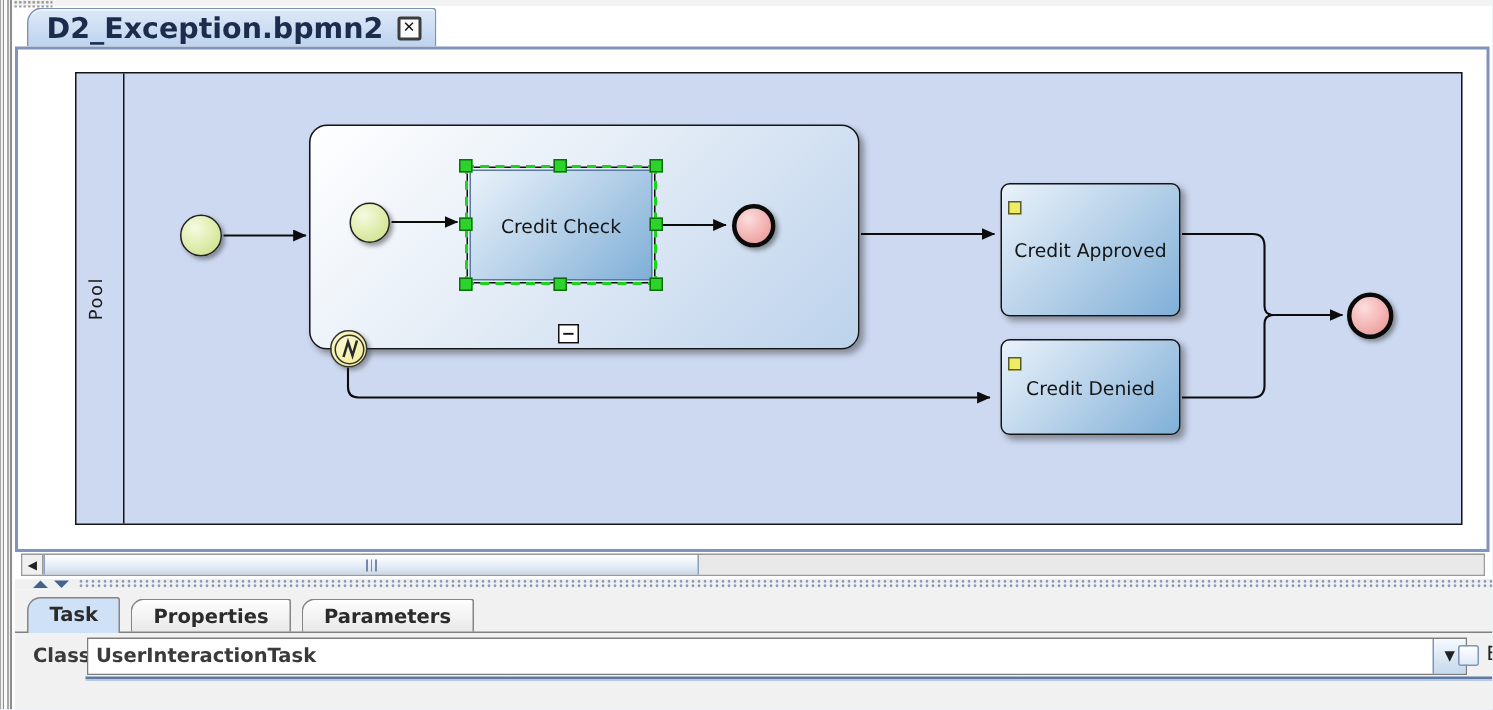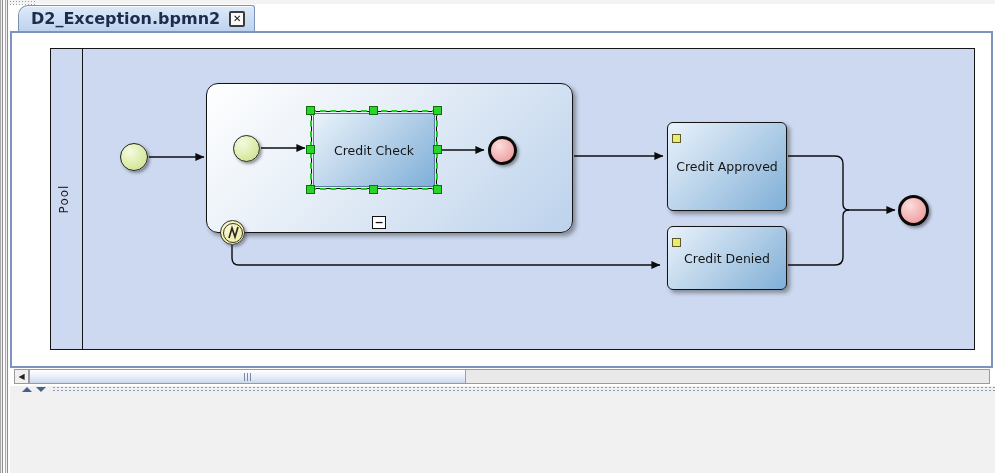--- a/index.html
+++ b/index.html
@@ -21,21 +21,21 @@
     background-image:radial-gradient(circle,#9a9a9a 0.8px,transparent 1px);
     background-size:3px 3px;
   }
   .doc-tab {
     position:absolute; left:18px; top:5px; height:26px; padding:0 9px 0 12px;
     display:flex; align-items:center; gap:9px;
     background:linear-gradient(#dde9f8,#bed3ef);
     border:1px solid #7a92b8; border-bottom:none; border-radius:10px 3px 0 0;
     box-shadow:inset 0 1px 0 rgba(255,255,255,.8);
   }
-  .doc-tab-title { font-size:16px; font-weight:bold; color:#1d2c4c; white-space:nowrap; }
+  .doc-tab-title { font-size:19px; font-weight:bold; color:#1d2c4c; white-space:nowrap; }
   .tab-close {
     width:16px; height:16px; border:2px solid #3c3c3c; border-radius:2px;
     background:#fafafa; display:flex; align-items:center; justify-content:center;
     font-size:10px; font-weight:bold; color:#111; line-height:1; cursor:default;
   }
   .editor-panel {
     position:absolute; left:10px; top:31px; width:983px; height:337px;
     border:2px solid #7e94bd; background:#ffffff;
   }
   
@@ -291,15 +291,39 @@
     <div class="scroll-track"></div>
   </div>
 
   <div class="splitter">
     <span class="tri-up"></span>
     <span class="tri-down"></span>
     <span class="splitter-dots"></span>
   </div>
 
   <div class="bottom-area">
+    <div class="prop-tabs">
+      <div class="prop-tab active">
+        <span>Task</span>
+      </div>
+      <div class="prop-tab">
+        <span>Properties</span>
+      </div>
+      <div class="prop-tab">
+        <span>Parameters</span>
+      </div>
+    </div>
+    <div class="prop-content">
+      <span class="class-label">Class</span>
+      <div class="class-combo">
+        <input class="class-input" type="text" value="UserInteractionTask" style="">
+        <div class="combo-btn">
+          <span>▼</span>
+        </div>
+      </div>
+      <span class="exception-checkbox"></span>
+      <span class="exception-label">Ex</span>
+      <div class="row-bottom-line"></div>
+
+    </div>
   </div>
 
 </div>
 
 </body></html>

